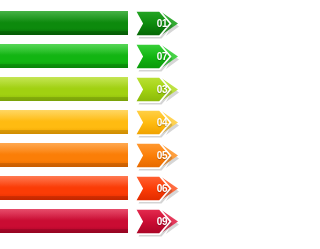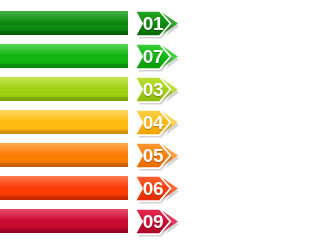--- a/index.html
+++ b/index.html
@@ -49,29 +49,29 @@
   .tag{
     position:absolute;
     left:135px;
     top:0px;
     width:50px;
     height:33px;
   }
   .tag svg{display:block;width:50px;height:33px;overflow:visible;}
   .tag .num{
     position:absolute;
-    left:1px;
+    left:10px;
     top:0;
     width:34px;
     height:33px;
     display:flex;
     align-items:center;
     justify-content:center;
     color:#ffffff;
-    font-size:19px;
+    font-size:10px;
     font-weight:bold;
     font-family:"Liberation Sans", sans-serif;
     letter-spacing:-0.3px;
     text-shadow:0 1px 1px rgba(0,0,0,.28);
     pointer-events:none;
   }
 </style>
 </head>
 <body>
 

